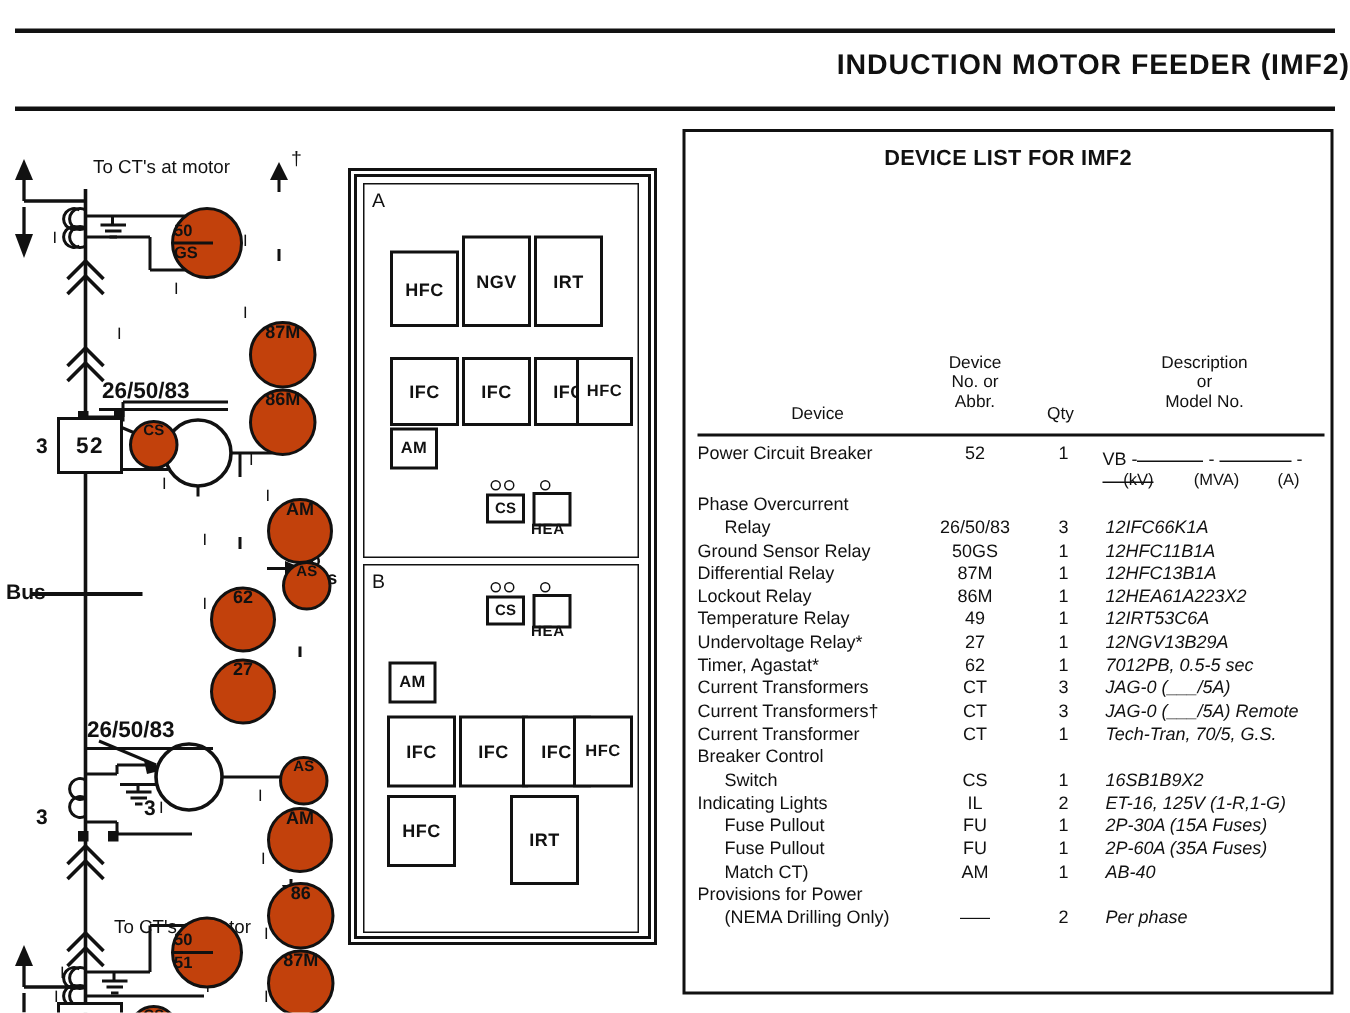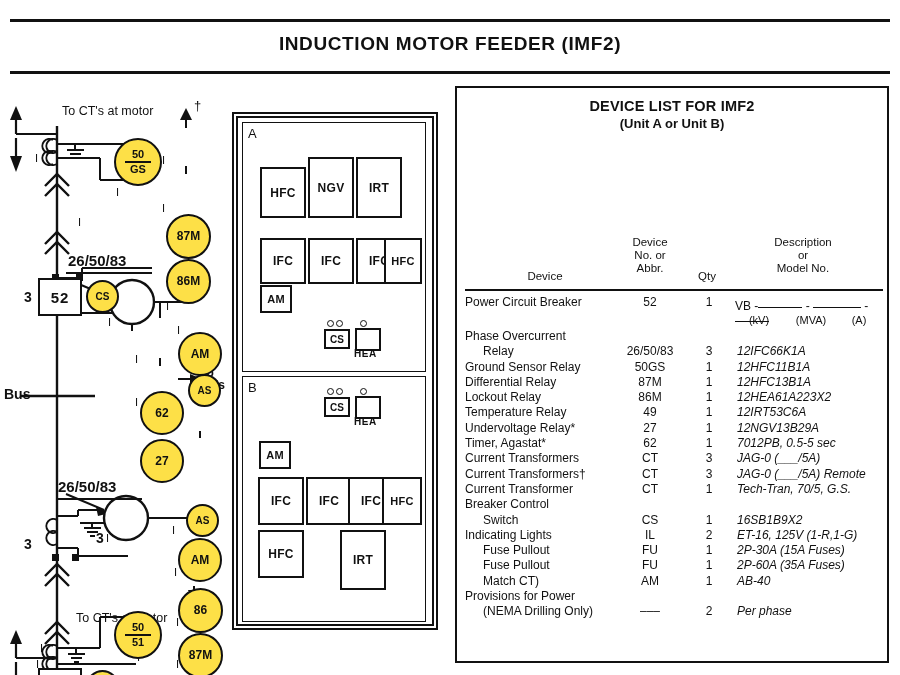--- a/index.html
+++ b/index.html
@@ -3,21 +3,21 @@
 <meta charset="utf-8">
 <style>
   html,body{margin:0;padding:0;background:#fff;}
   body{width:900px;height:675px;position:relative;overflow:hidden;
        font-family:"Liberation Sans", sans-serif;color:#111;}
 
   .rule{position:absolute;background:#111;}
   #rule-top{left:10px;top:19px;width:880px;height:3px;}
   #rule-bottom{left:10px;top:71px;width:880px;height:3px;}
 
-  #page-title{position:absolute;left:0;top:33px;width:900px;text-align:center;
+  #page-title{position:absolute;left:0;top:33px;width:900px;text-align:right;
      font-size:19px;font-weight:bold;letter-spacing:.6px;}
 
   
   #panel-outer{position:absolute;left:232px;top:112px;width:202px;height:514px;
      border:2px solid #111;}
   #panel-inner{position:absolute;left:236px;top:116px;width:194px;height:506px;
      border:2px solid #111;}
   .subpanel{position:absolute;border:1.5px solid #111;background:#fff;}
   #subpanel-a{left:242px;top:122px;width:182px;height:248px;}
   #subpanel-b{left:242px;top:376px;width:182px;height:244px;}
@@ -59,22 +59,22 @@
 
   
   #pcb-desc{position:absolute;left:278px;top:211px;font-size:12px;}
   .blankline{display:inline-block;border-bottom:1.5px solid #111;vertical-align:2px;}
   #pcb-units{position:absolute;left:278px;top:226px;font-size:11px;}
 
   
   #schematic{position:absolute;left:0;top:86px;width:232px;height:589px;}
   .lbl{position:absolute;font-size:12.5px;white-space:nowrap;}
   .lbl.b{font-weight:bold;}
-  .circ{position:absolute;border:2.2px solid #111;border-radius:50%;background:#fde047;
-        display:flex;align-items:center;justify-content:center;
+  .circ{position:absolute;border:2.2px solid #111;border-radius:50%;background:#c2410c;
+        display:flex;align-items:flex-start;justify-content:center;
         font-size:12px;font-weight:bold;text-align:center;line-height:11px;}
   .circ.two{font-size:11px;}
   .circ.sm{font-size:10px;border-width:2px;}
   .box52{position:absolute;border:2.6px solid #111;background:#fff;
         display:flex;align-items:center;justify-content:center;
         font-size:15px;font-weight:bold;letter-spacing:1px;}
   .frac-line{position:absolute;background:#111;height:1.6px;}
 </style>
 </head>
 <body>
@@ -379,21 +379,20 @@
 <div class="dev" style="left:258px;top:477px;width:42px;height:44px;">IFC</div>
 <div class="dev" style="left:306px;top:477px;width:42px;height:44px;">IFC</div>
 <div class="dev" style="left:348px;top:477px;width:42px;height:44px;">IFC</div>
 <div class="dev" style="left:382px;top:477px;width:36px;height:44px;font-size:11px;">HFC</div>
 
 <div class="dev" style="left:258px;top:530px;width:42px;height:44px;">HFC</div>
 <div class="dev" style="left:340px;top:530px;width:42px;height:56px;">IRT</div>
 
 <div id="device-table-box">
   <div id="dt-title">DEVICE LIST FOR IMF2</div>
-  <div id="dt-subtitle">(Unit A or Unit B)</div>
 
   <div class="hdr" id="hdr-device">Device</div>
   <div class="hdr" id="hdr-no" style="white-space:pre-line;">Device
 No. or
 Abbr.</div>
   <div class="hdr" id="hdr-qty">Qty</div>
   <div class="hdr" id="hdr-desc" style="white-space:pre-line;">Description
 or
 Model No.</div>
   <div id="hdr-underline"></div>

